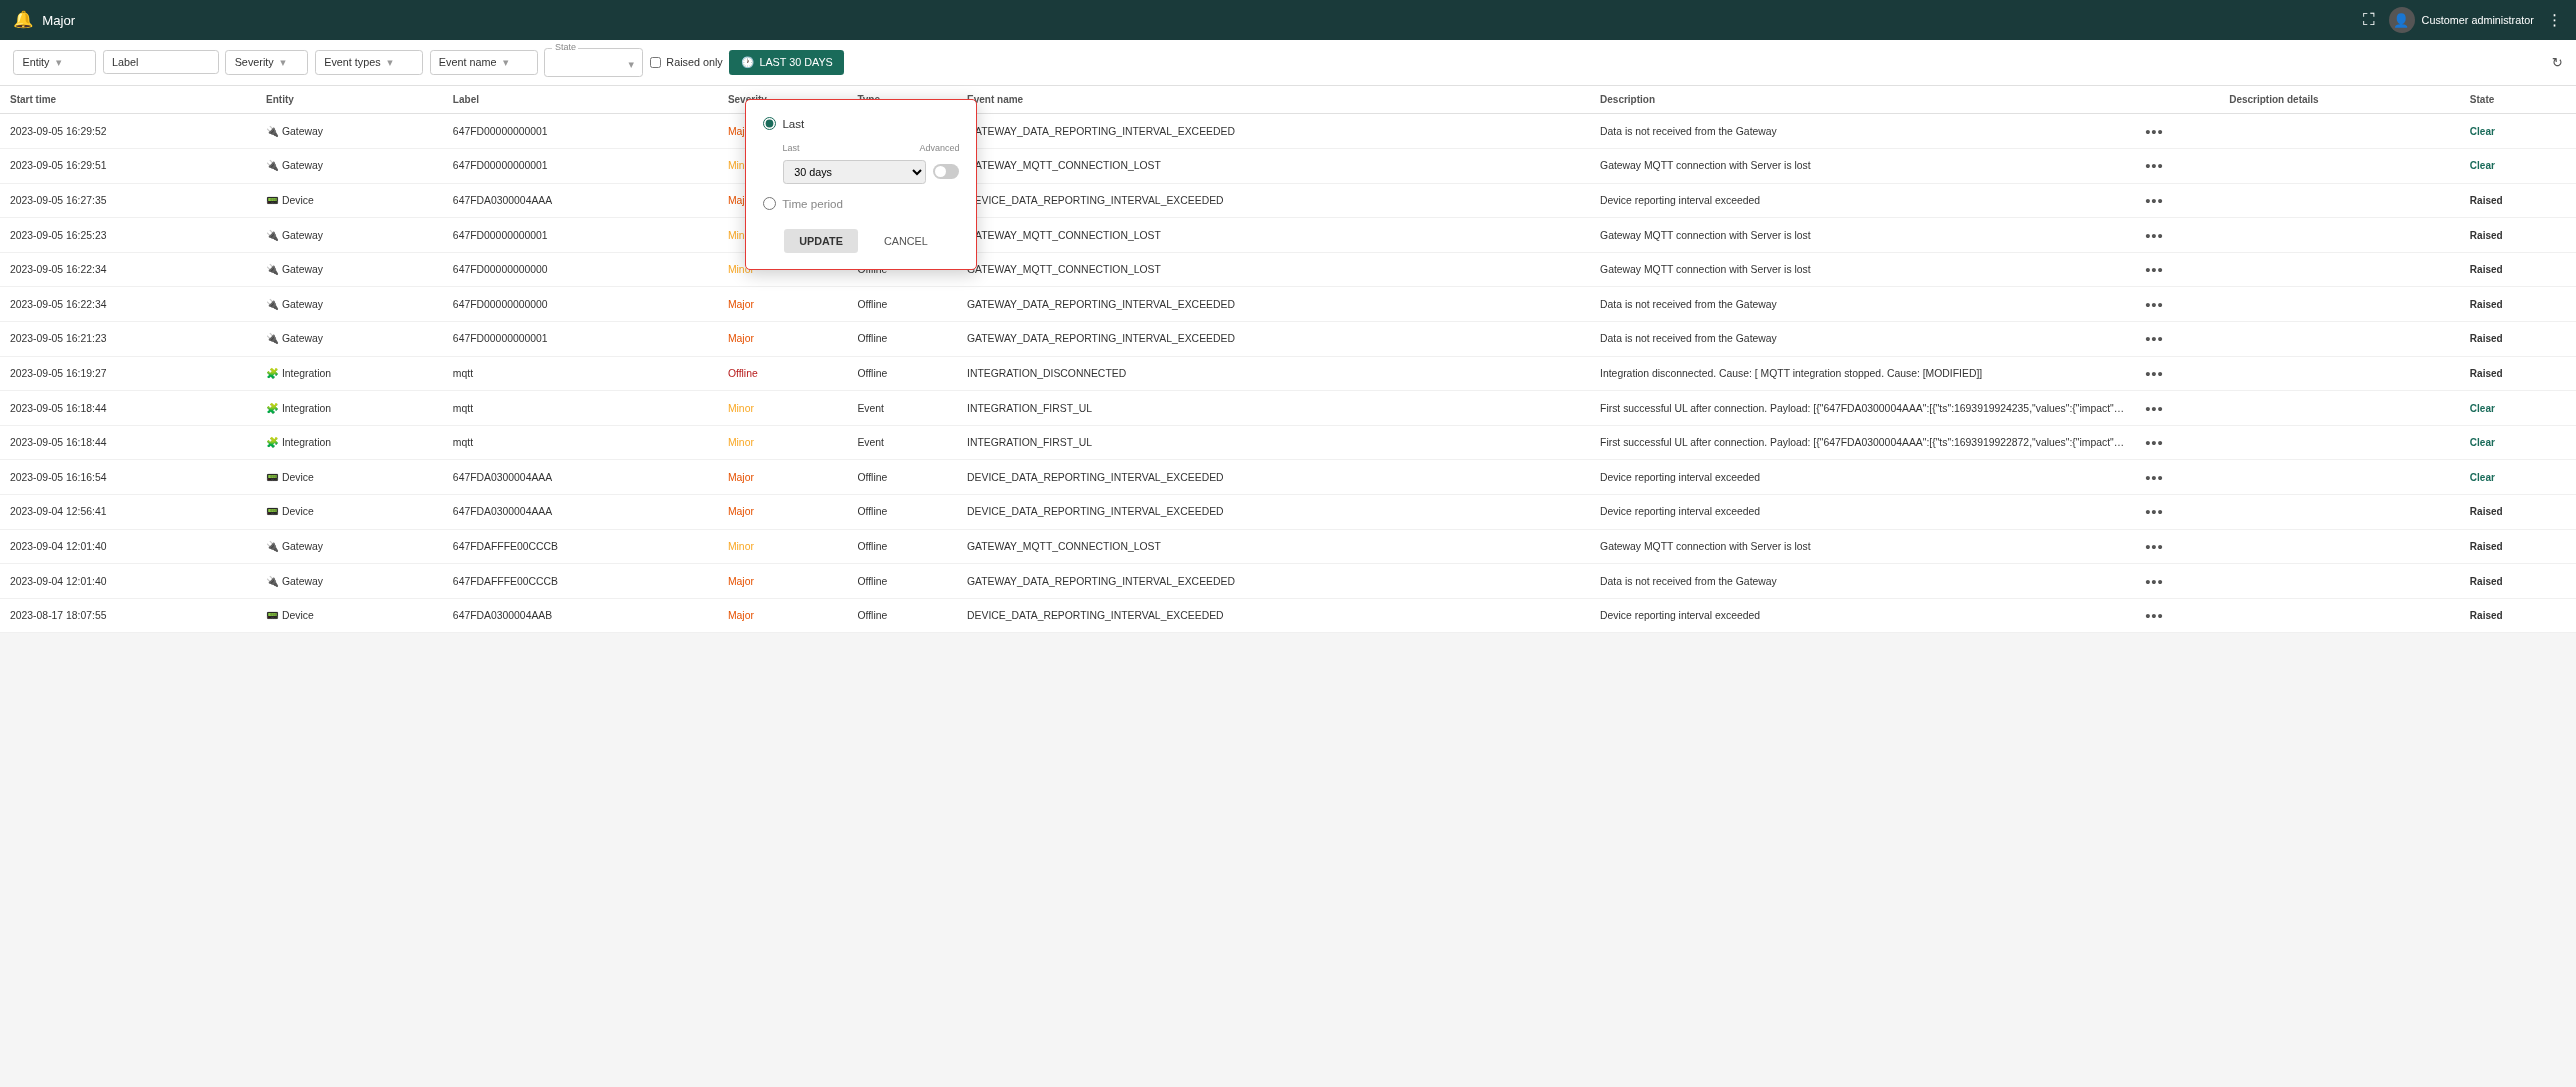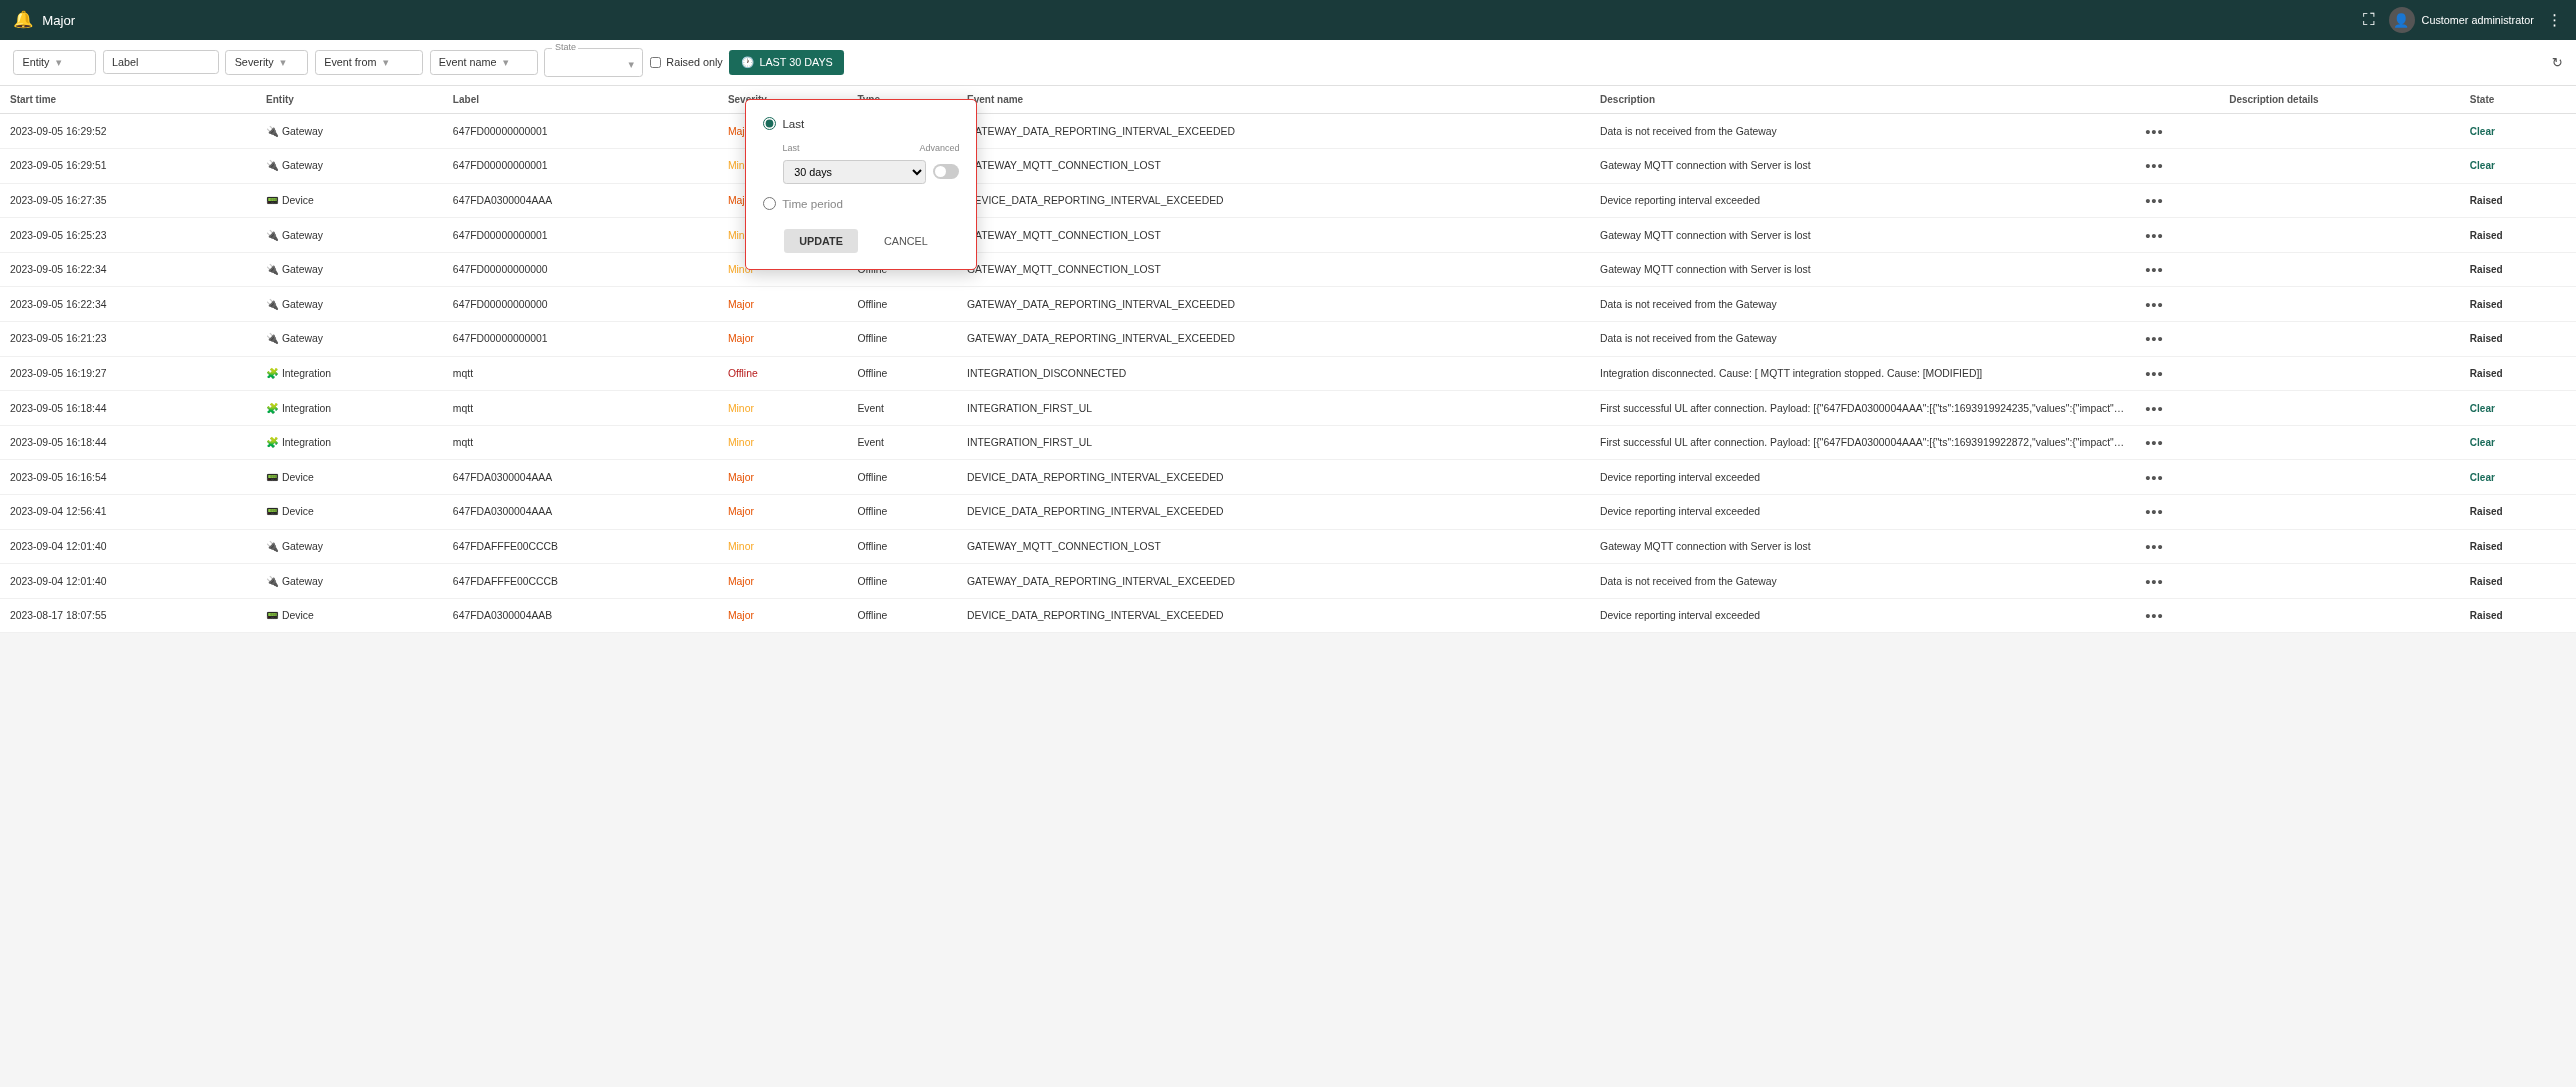--- a/index.html
+++ b/index.html
@@ -162,21 +162,21 @@
     <span>Label</span>
     <span style="margin-left:3.3px;color:#999;"></span>
   </div>
 
   <div class="filter-select">
     <span>Severity</span>
     <span style="margin-left:3.3px;color:#999;">▾</span>
   </div>
 
   <div class="filter-select" style="min-width:108px;">
-    <span>Event from</span>
+    <span>Event types</span>
     <span style="margin-left:3.3px;color:#999;">▾</span>
   </div>
 
   <div class="filter-select" style="min-width:108px;">
     <span>Event name</span>
     <span style="margin-left:3.3px;color:#999;">▾</span>
   </div>
 
   <div style="position:relative; display:inline-block;">
     <span class="state-label">State</span>

